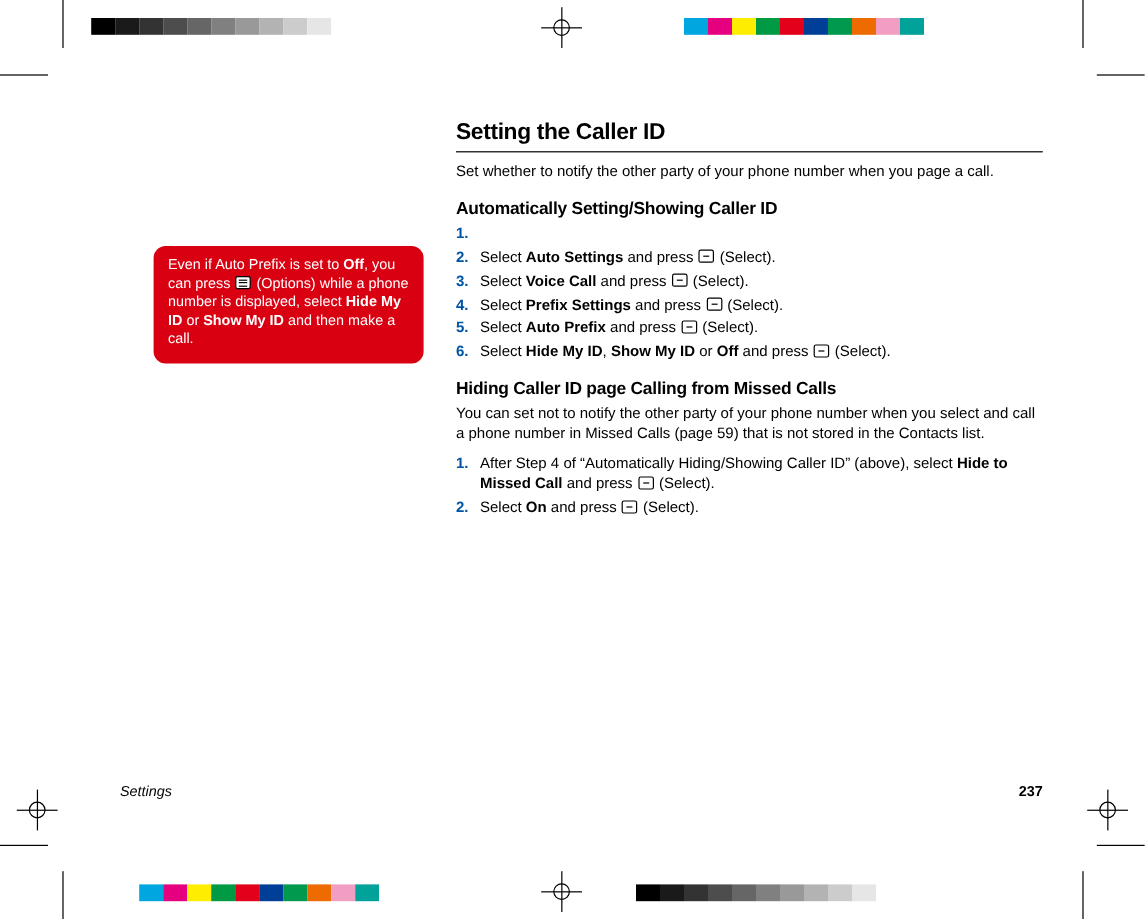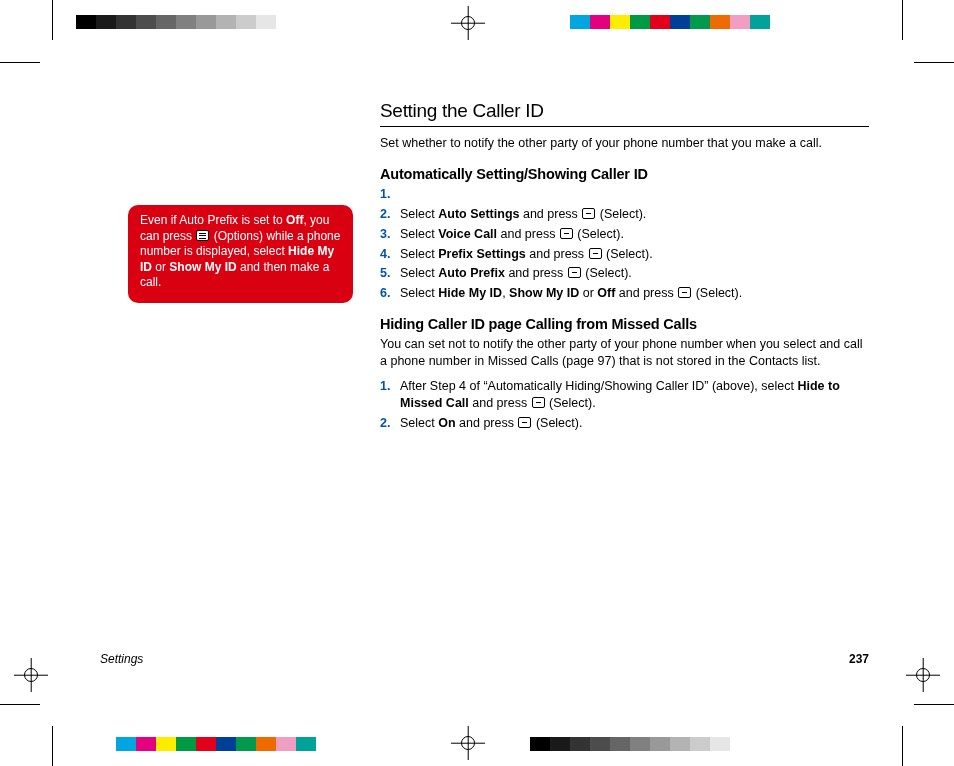--- a/index.html
+++ b/index.html
@@ -25,21 +25,21 @@
   .reg-cross .ring { position:absolute; left:50%; top:50%; width:14px; height:14px; border:0.6px solid #000; border-radius:50%; transform:translate(-50%,-50%); }
   .trim { position:absolute; background:#000; }
   .trim.h { height:0.5px; width:40px; }
   .trim.v { width:0.5px; height:40px; }
 
   
   .page { position:absolute; left:100px; top:100px; right:85px; bottom:100px; }
   .content { margin-left: 280px; }
   h1 {
     font-size: 19px;
-    font-weight: 400;
+    font-weight: 700;
     font-stretch: condensed;
     letter-spacing: -0.3px;
     padding-bottom: 4px;
     border-bottom: 1.5px solid #000;
     margin-bottom: 8px;
   }
   h2 {
     font-size: 14.5px;
     font-weight: 700;
     font-stretch: condensed;
@@ -185,21 +185,21 @@
 <div class="page">
 
   <div class="tip">
     <div class="body">
       <span>Even if Auto Prefix is set to </span><span class="b">Off</span><span>, you can press </span><span class="btn-icon menu"><span class="m"></span></span><span> (Options) while a phone number is displayed, select </span><span class="b">Hide My ID</span><span> or </span><span class="b">Show My ID</span><span> and then make a call.</span>
     </div>
   </div>
 
   <div class="content">
     <h1>Setting the Caller ID</h1>
-    <p>Set whether to notify the other party of your phone number that you make a call.</p>
+    <p>Set whether to notify the other party of your phone number when you page a call.</p>
 
     <h2>Automatically Setting/Showing Caller ID</h2>
     <ol id="steps1">
         <li>
           <span class="num">1.</span>
         </li>
         <li>
           <span class="num">2.</span>
           <span>Select <span class="b">Auto Settings</span> and press <span class="btn-icon dash"></span> (Select).</span>
         </li>
@@ -215,21 +215,21 @@
           <span class="num">5.</span>
           <span>Select <span class="b">Auto Prefix</span> and press <span class="btn-icon dash"></span> (Select).</span>
         </li>
         <li>
           <span class="num">6.</span>
           <span>Select <span class="b">Hide My ID</span>, <span class="b">Show My ID</span> or <span class="b">Off</span> and press <span class="btn-icon dash"></span> (Select).</span>
         </li>
       </ol>
 
     <h2>Hiding Caller ID page Calling from Missed Calls</h2>
-    <p style="margin-bottom:8px">You can set not to notify the other party of your phone number when you select and call a phone number in Missed Calls (page 97) that is not stored in the Contacts list.</p>
+    <p style="margin-bottom:8px">You can set not to notify the other party of your phone number when you select and call a phone number in Missed Calls (page 59) that is not stored in the Contacts list.</p>
     <ol id="steps2">
         <li>
           <span class="num">1.</span>
           <span>After Step 4 of “Automatically Hiding/Showing Caller ID” (above), select <span class="b">Hide to Missed Call</span> and press <span class="btn-icon dash"></span> (Select).</span>
         </li>
         <li>
           <span class="num">2.</span>
           <span>Select <span class="b">On</span> and press <span class="btn-icon dash"></span> (Select).</span>
         </li>
       </ol>

